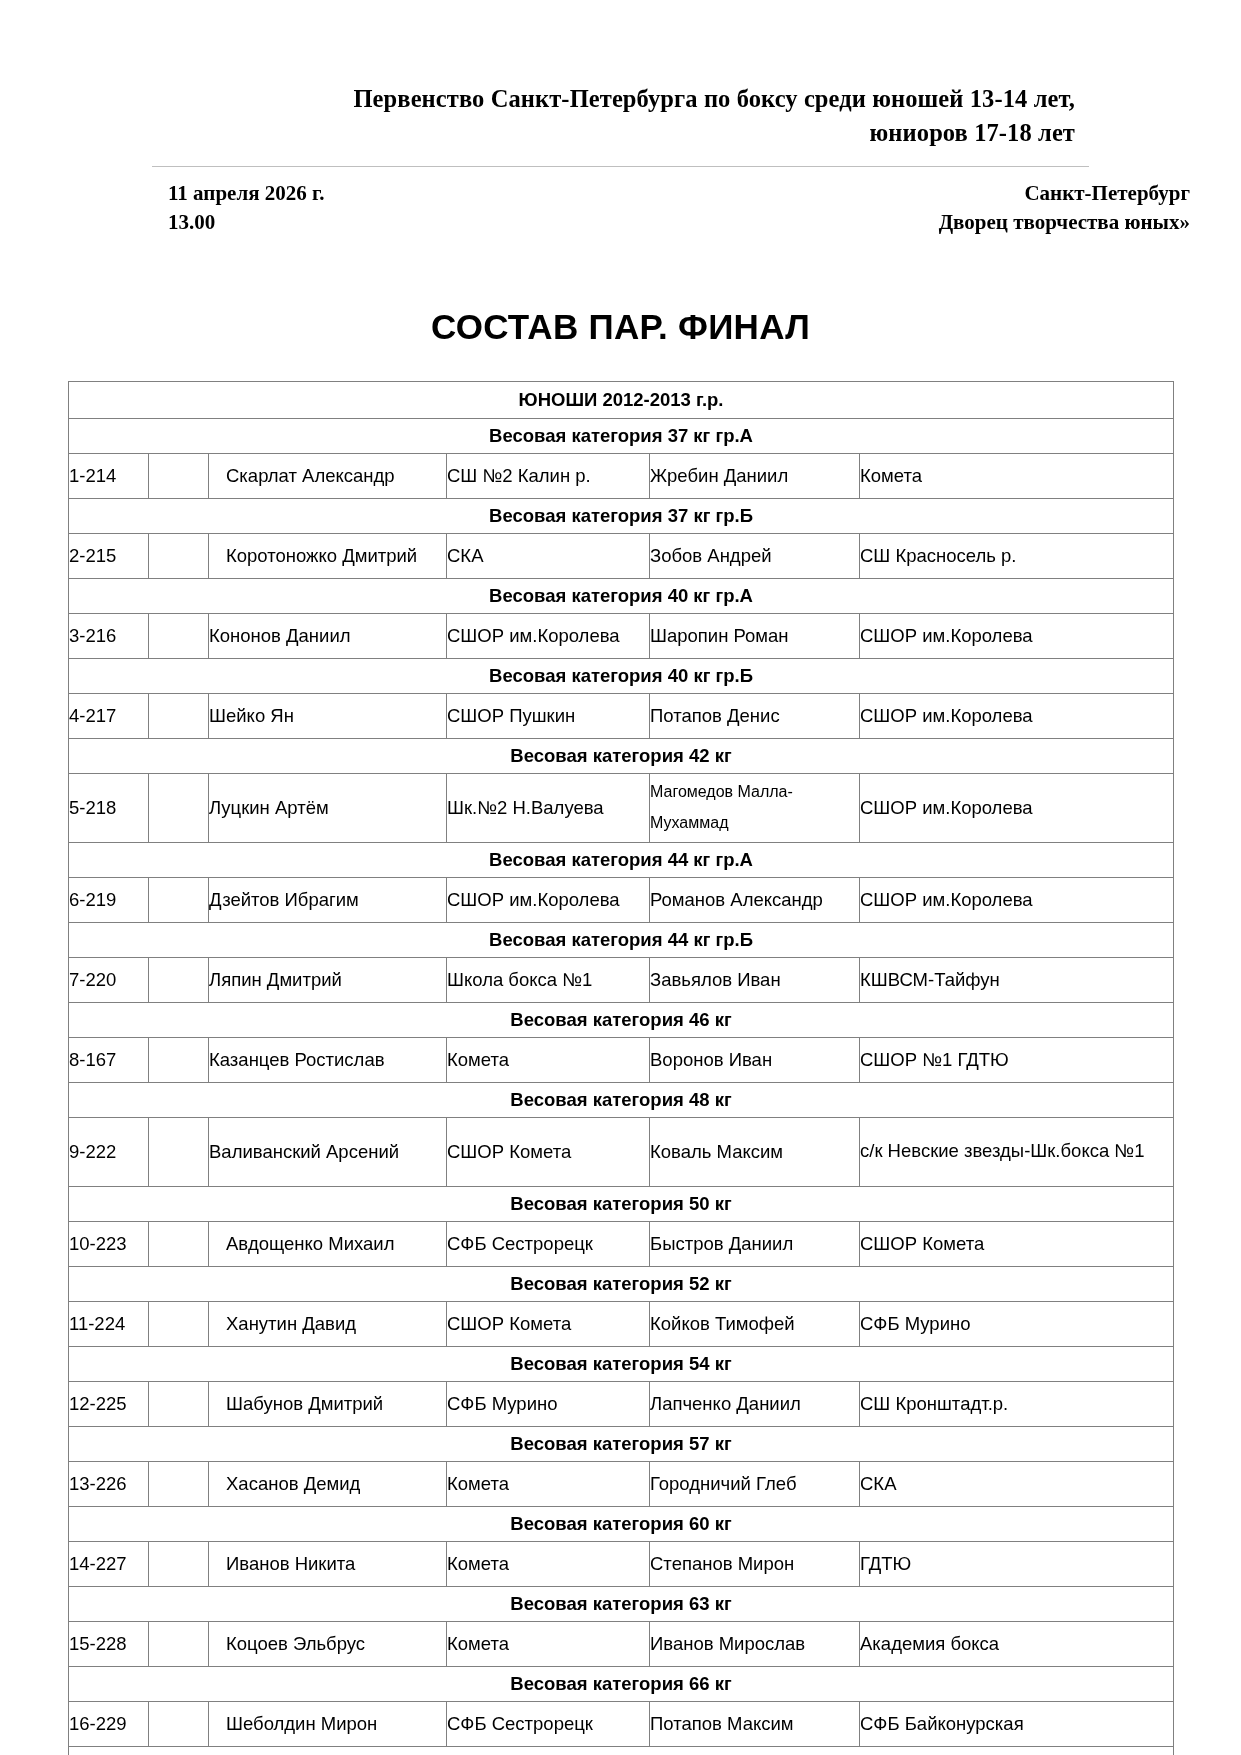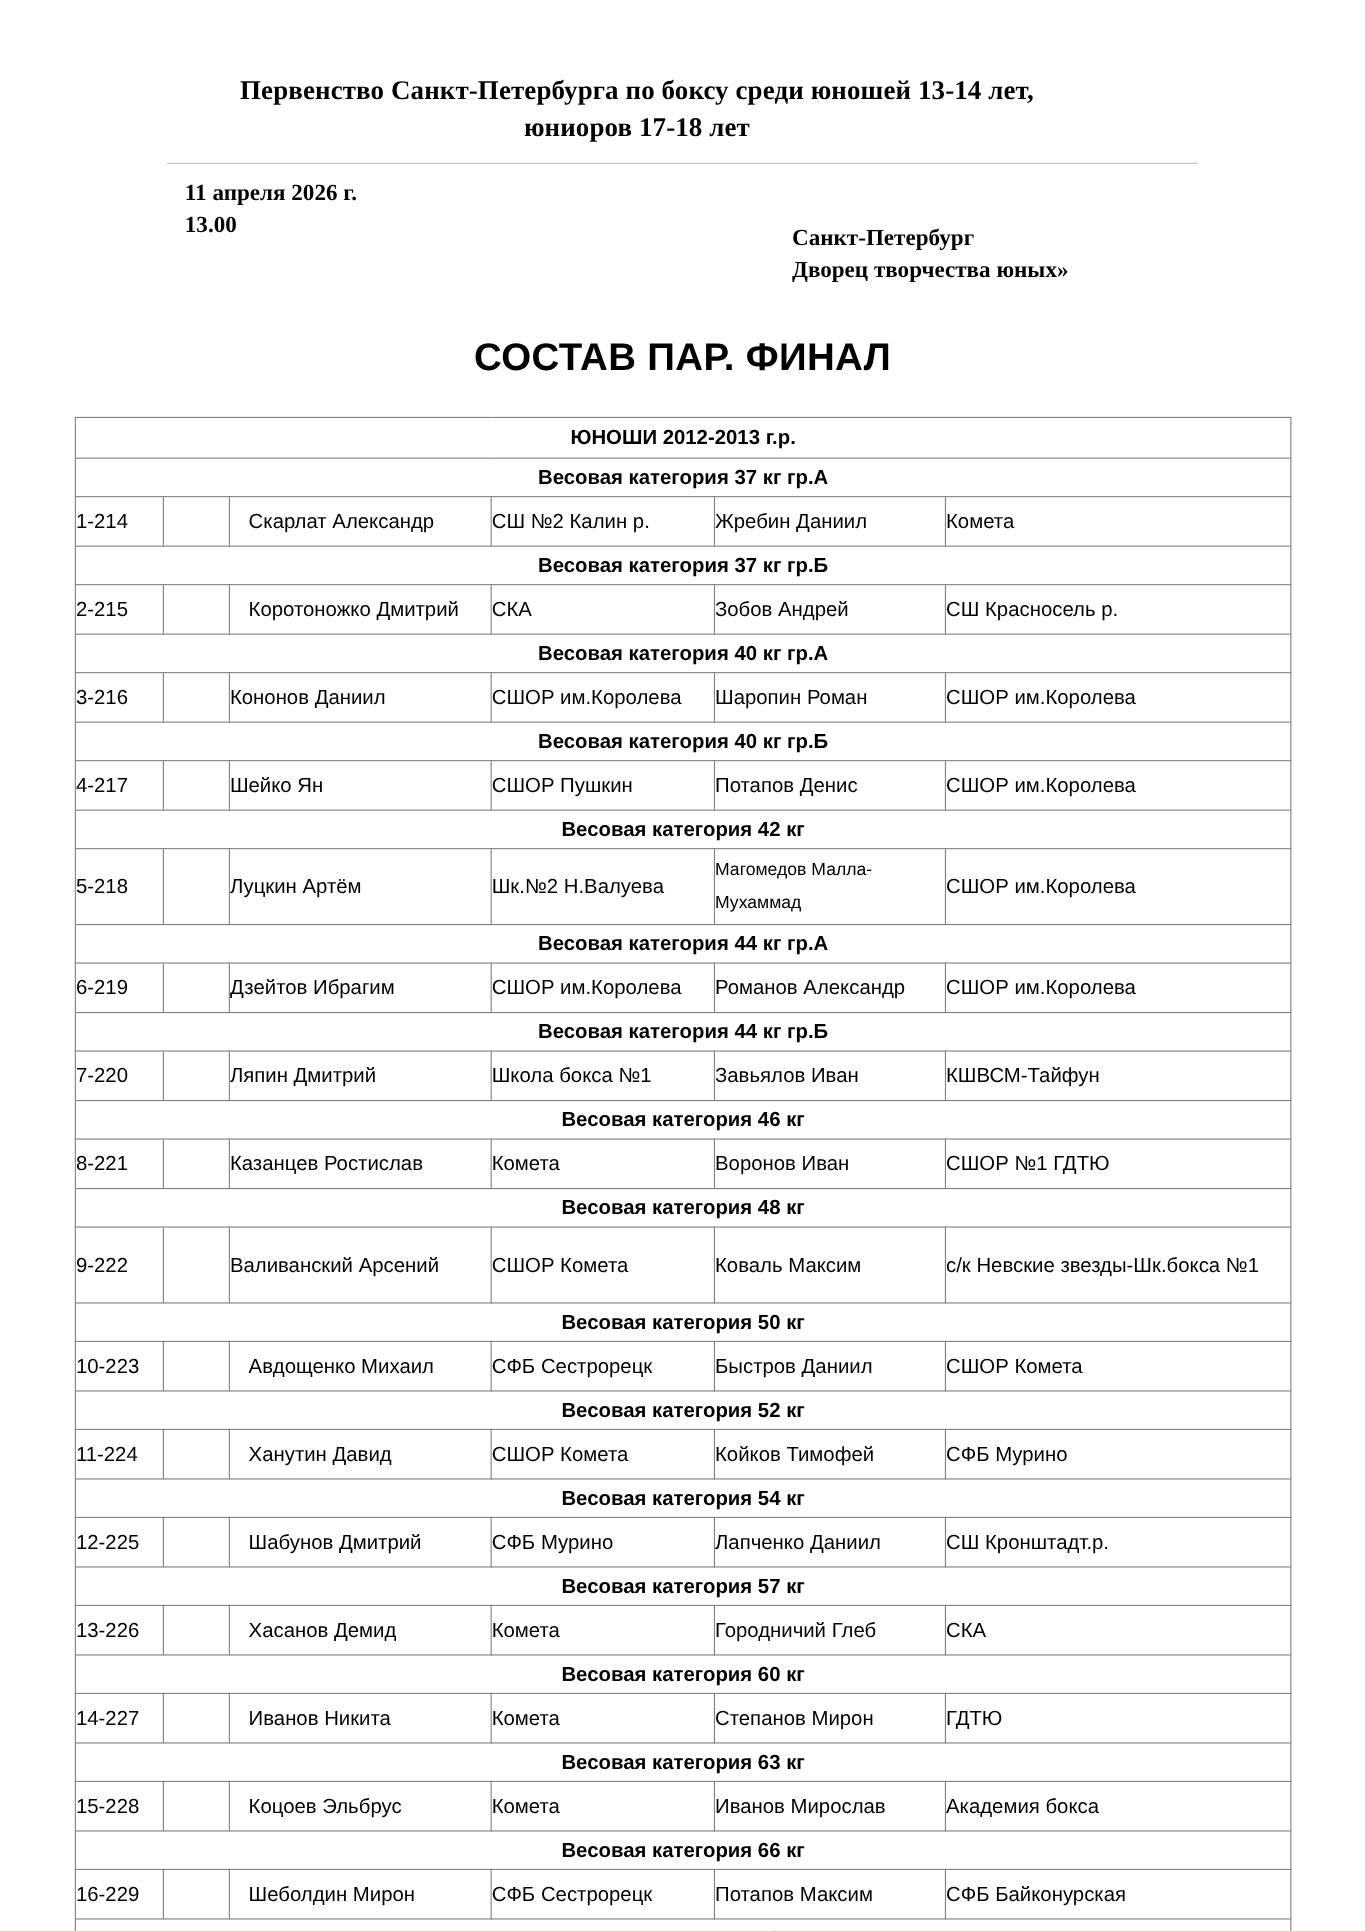--- a/index.html
+++ b/index.html
@@ -23,22 +23,22 @@
     padding: 0;
     background: #ffffff;
   }
 
   
   .doc-title {
     font-family: "Liberation Serif", serif;
     font-weight: bold;
     font-size: 24.5px;
     line-height: 1.38;
-    text-align: center;
-    margin: 0;
+    text-align: right;
+    margin: 16px;
     padding: 66px 150px 0 67px;
     letter-spacing: 0.1px;
   }
   .title-line { display: block; }
 
   .header-rule {
     margin: 14px 152px 0 152px;
     border-top: 1px solid #bfbfbf;
     height: 0;
   }
@@ -56,24 +56,23 @@
     font-weight: bold;
     font-size: 21px;
     line-height: 1.42;
     text-align: left;
   }
   .header-right {
     font-family: "Liberation Serif", serif;
     font-weight: bold;
     font-size: 21px;
     line-height: 1.42;
-    text-align: left;
+    text-align: right;
     width: 470px;
     margin-left: 570px;
-    margin-top: 41px;
   }
   .header-right .hr-line { display: block; white-space: nowrap; }
 
   
   .main-heading {
     text-align: center;
     font-family: "Liberation Sans", sans-serif;
     font-weight: bold;
     font-size: 35px;
     letter-spacing: 0.3px;
@@ -269,21 +268,21 @@
             <td class="cell-flag"></td>
             <td class="cell-text">Ляпин Дмитрий</td>
             <td class="cell-text">Школа бокса №1</td>
             <td class="cell-text">Завьялов Иван</td>
             <td class="cell-text">КШВСМ-Тайфун</td>
           </tr>
           <tr>
             <td class="group-head" colspan="6">Весовая категория 46 кг</td>
           </tr>
           <tr>
-            <td class="cell-num">8-221</td>
+            <td class="cell-num">8-167</td>
             <td class="cell-flag"></td>
             <td class="cell-text">Казанцев Ростислав</td>
             <td class="cell-text">Комета</td>
             <td class="cell-text">Воронов Иван</td>
             <td class="cell-text">СШОР №1 ГДТЮ</td>
           </tr>
           <tr>
             <td class="group-head" colspan="6">Весовая категория 48 кг</td>
           </tr>
           <tr class="tall">

